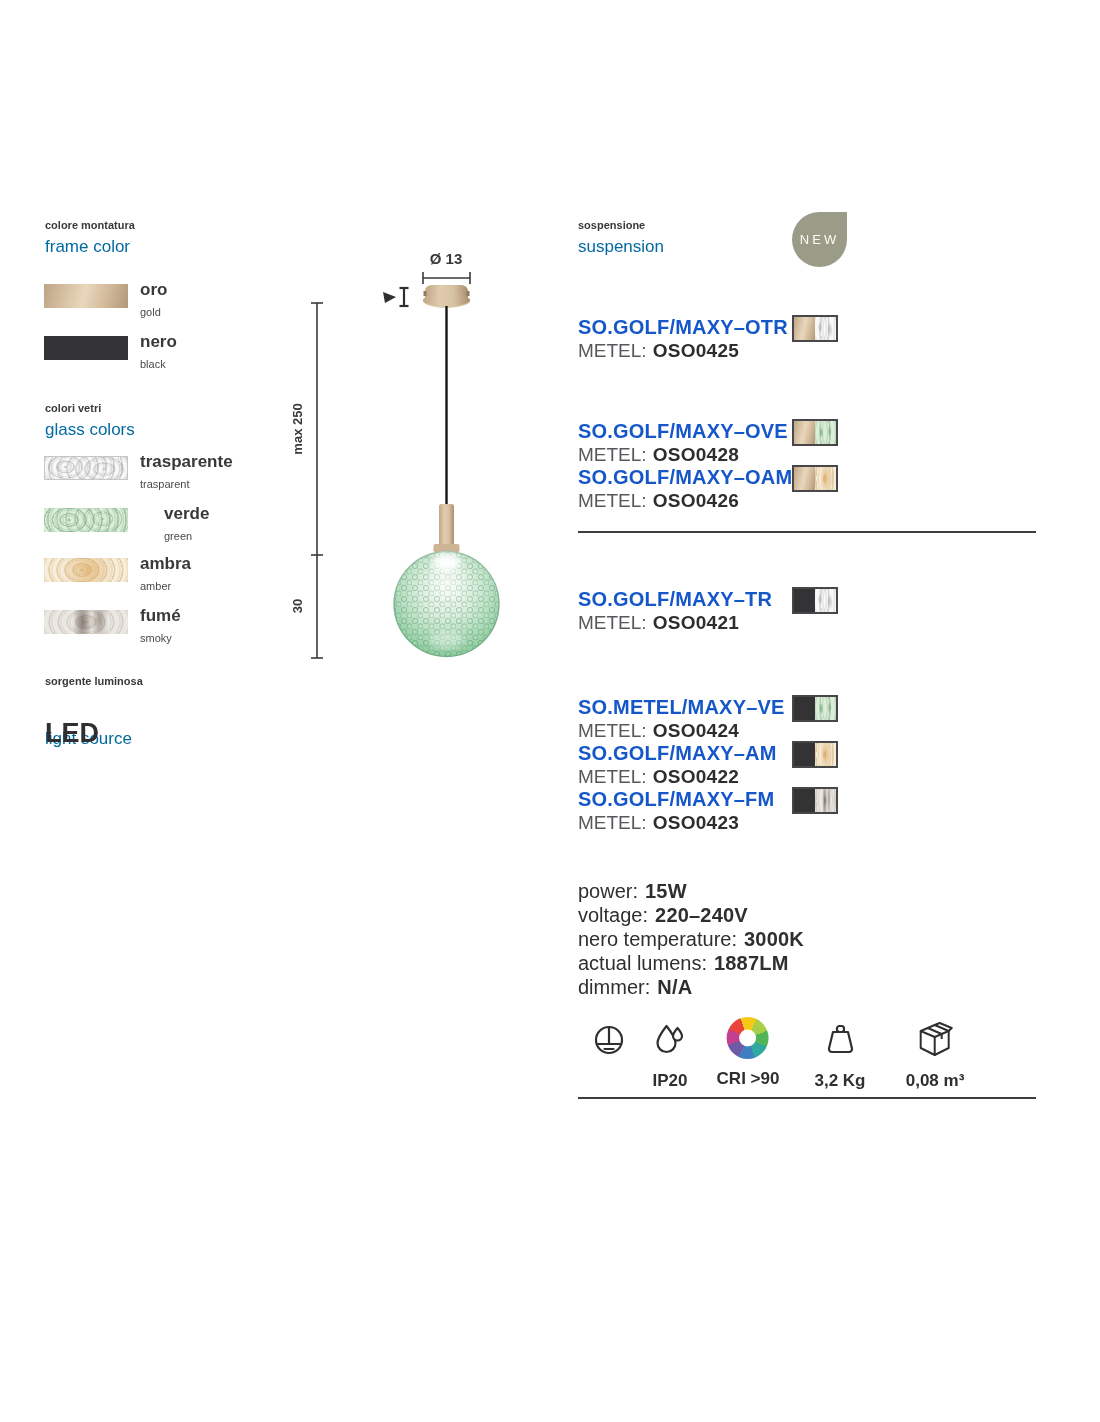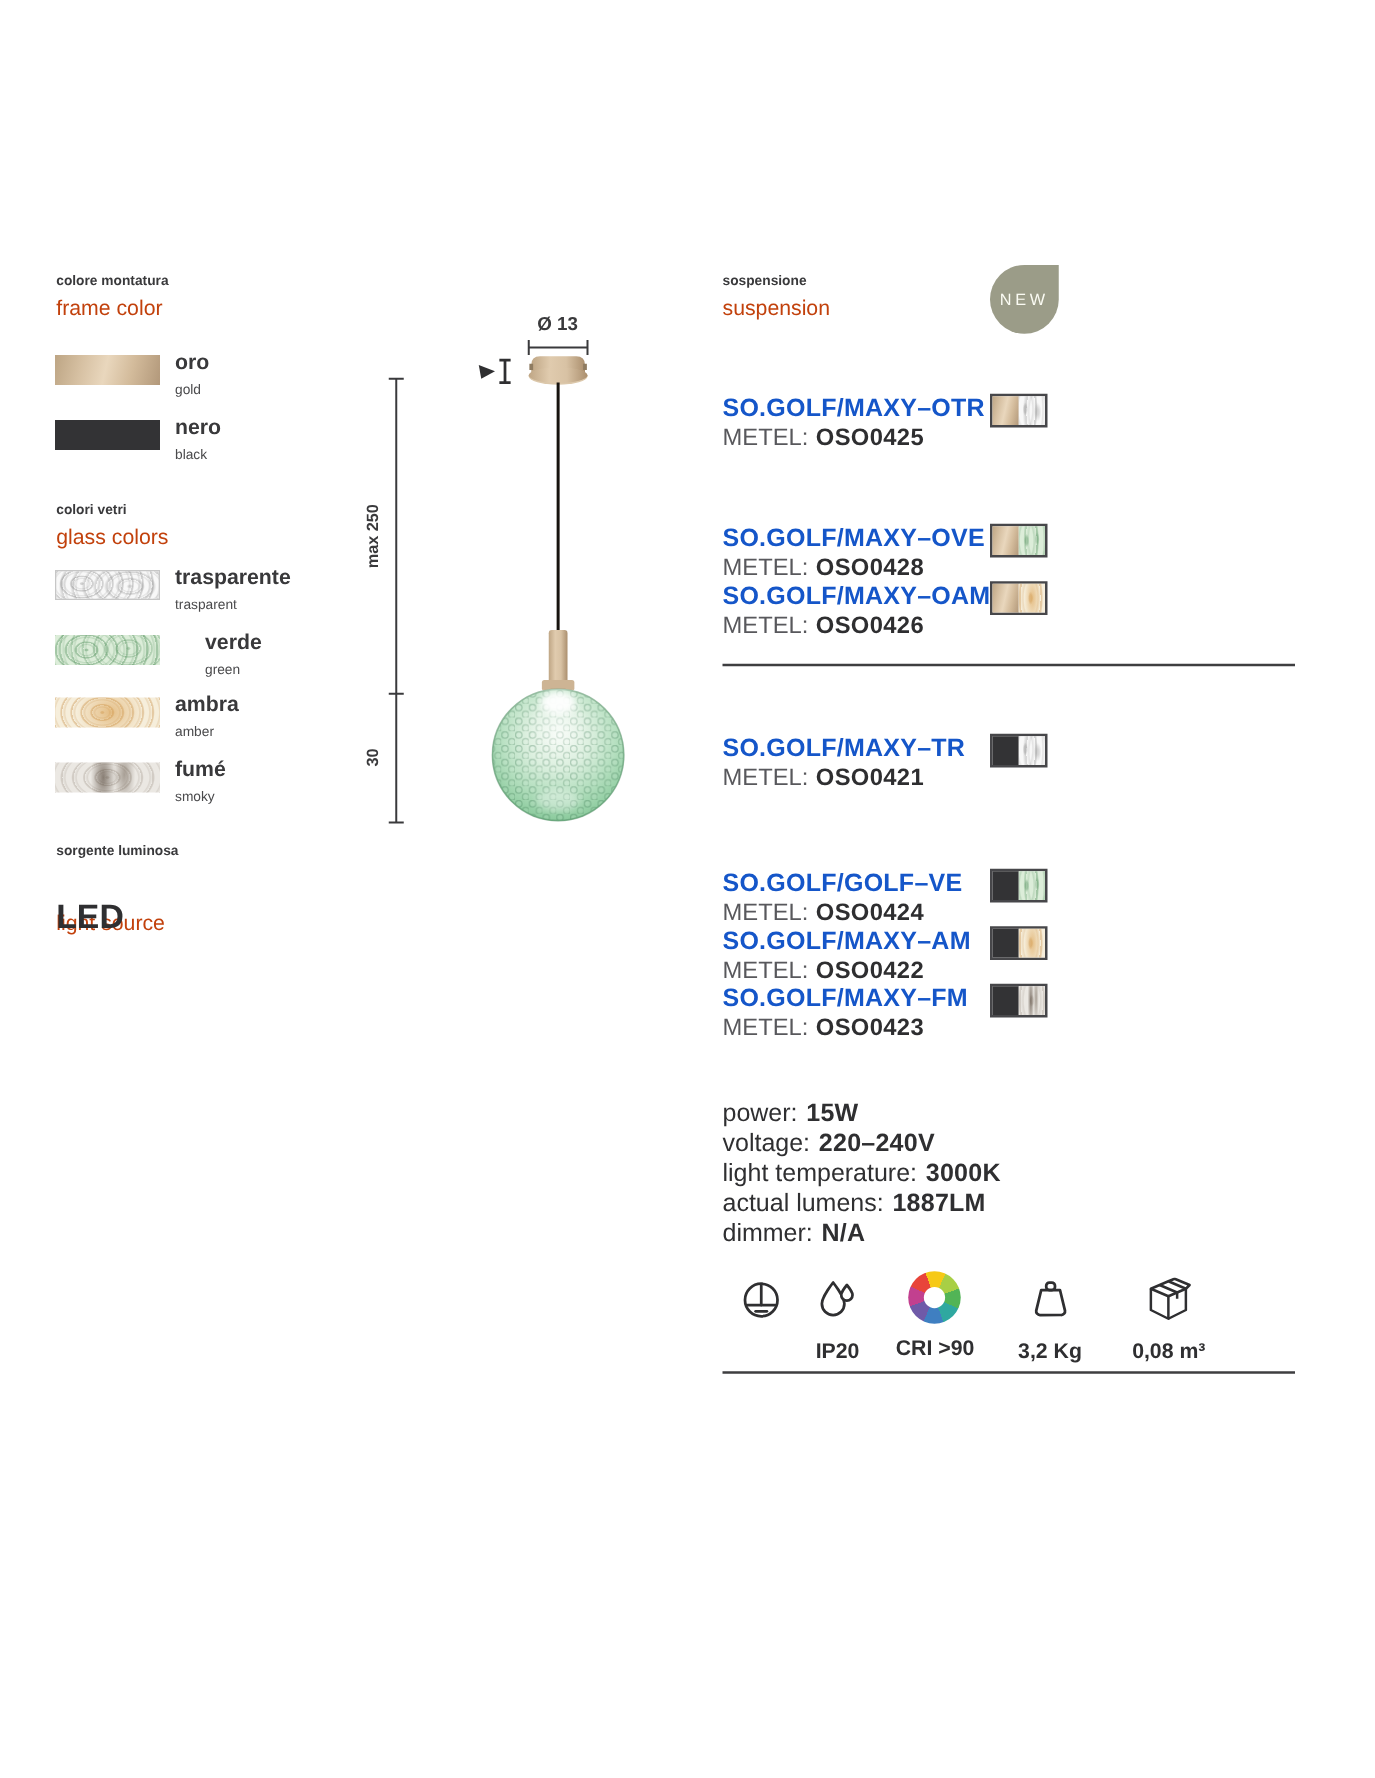--- a/index.html
+++ b/index.html
@@ -2,21 +2,21 @@
 <html><head>
 <meta charset="utf-8">
 <style>
   html,body{margin:0;padding:0;background:#fff;}
   #canvas{position:relative;width:1100px;height:1422px;background:#ffffff;overflow:hidden;
           font-family:"Liberation Sans",sans-serif;color:#39393b;}
   .abs{position:absolute;}
 
   
   .h-it{font-size:11px;font-weight:700;line-height:22px;color:#39393b;}
-  .h-en{font-size:17px;font-weight:400;line-height:22px;color:#c2410c;}
+  .h-en{font-size:17px;font-weight:400;line-height:22px;color:#0369a1;}
 
   
   .swatch{width:84px;height:24px;box-sizing:border-box;}
   .lbl-it{font-size:17px;font-weight:700;line-height:22px;}
   .lbl-en{font-size:11px;font-weight:400;line-height:22px;color:#4a4a4c;}
 
   .tx-gold{background:linear-gradient(103deg,#bda584 0%,#d6c0a2 25%,#e9d7bd 48%,#d3bb9b 72%,#b2987a 100%);}
   .tx-black{background:#333335;}
   .tx-trasparent{background-color:#f8f8f8;border:1px solid #c6c6c6;background-image:
      repeating-radial-gradient(ellipse 60% 150% at 25% 45%, rgba(120,120,120,.30) 0 1px, rgba(120,120,120,0) 2px, rgba(120,120,120,0) 5px, rgba(120,120,120,.16) 6px, rgba(120,120,120,0) 8px),
@@ -224,21 +224,21 @@
   <div class="abs" style="left:578px;top:588px;">
     <div class="pcode">SO.GOLF/MAXY–TR</div>
     <div class="metel"><span class="mlabel">METEL:</span><b>OSO0421</b></div>
   </div>
   <div class="abs pair" style="left:792px;top:587px;">
       <span class="tx-black"></span>
       <span class="tx-trasparent"></span>
     </div>
 
   <div class="abs" style="left:578px;top:696px;">
-    <div class="pcode">SO.GOLF/GOLF–VE</div>
+    <div class="pcode">SO.METEL/MAXY–VE</div>
     <div class="metel"><span class="mlabel">METEL:</span><b>OSO0424</b></div>
   </div>
   <div class="abs pair" style="left:792px;top:695px;">
       <span class="tx-black"></span>
       <span class="tx-green"></span>
     </div>
 
   <div class="abs" style="left:578px;top:742px;">
     <div class="pcode">SO.GOLF/MAXY–AM</div>
     <div class="metel"><span class="mlabel">METEL:</span><b>OSO0422</b></div>
@@ -253,21 +253,21 @@
     <div class="metel"><span class="mlabel">METEL:</span><b>OSO0423</b></div>
   </div>
   <div class="abs pair" style="left:792px;top:787px;">
       <span class="tx-black"></span>
       <span class="tx-smoky"></span>
     </div>
 
   <div class="abs" style="left:578px;top:879px;">
     <div class="spec"><span class="slabel">power:</span><b>15W</b></div>
     <div class="spec"><span class="slabel">voltage:</span><b>220–240V</b></div>
-    <div class="spec"><span class="slabel">light temperature:</span><b>3000K</b></div>
+    <div class="spec"><span class="slabel">nero temperature:</span><b>3000K</b></div>
     <div class="spec"><span class="slabel">actual lumens:</span><b>1887LM</b></div>
     <div class="spec"><span class="slabel">dimmer:</span><b>N/A</b></div>
   </div>
 
   <div class="icon-cell" style="left:609px;top:1014px;">
     <div class="icon-box">
       <svg width="30" height="30" viewBox="0 0 30 30" fill="none" stroke="#2f2f31" stroke-width="2.2" stroke-linecap="round">
         <circle cx="15" cy="15" r="13"></circle>
         <line x1="15" y1="3" x2="15" y2="19"></line>
         <line x1="4" y1="19" x2="26" y2="19"></line>

